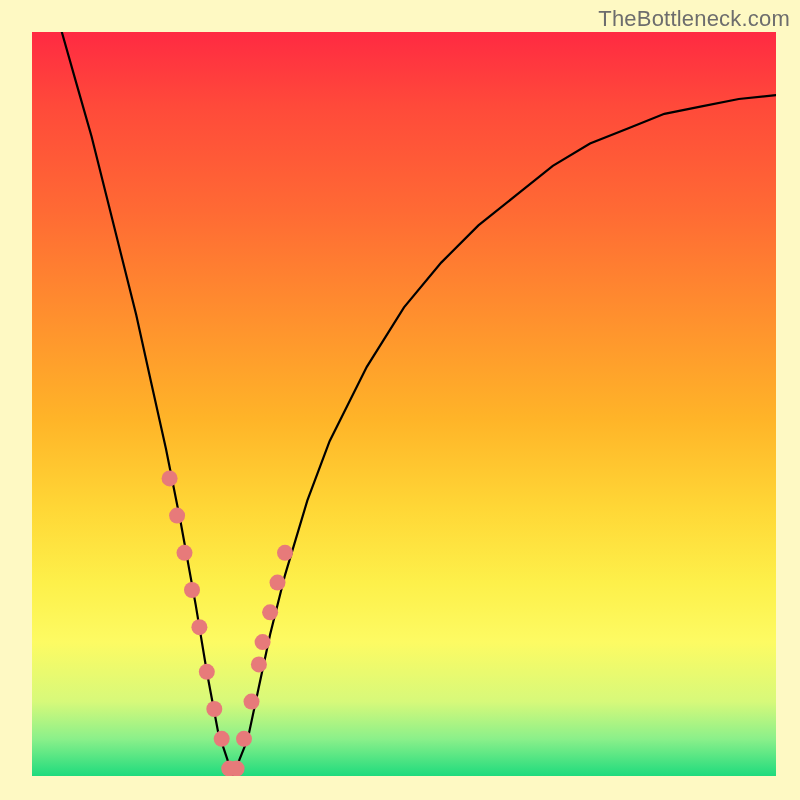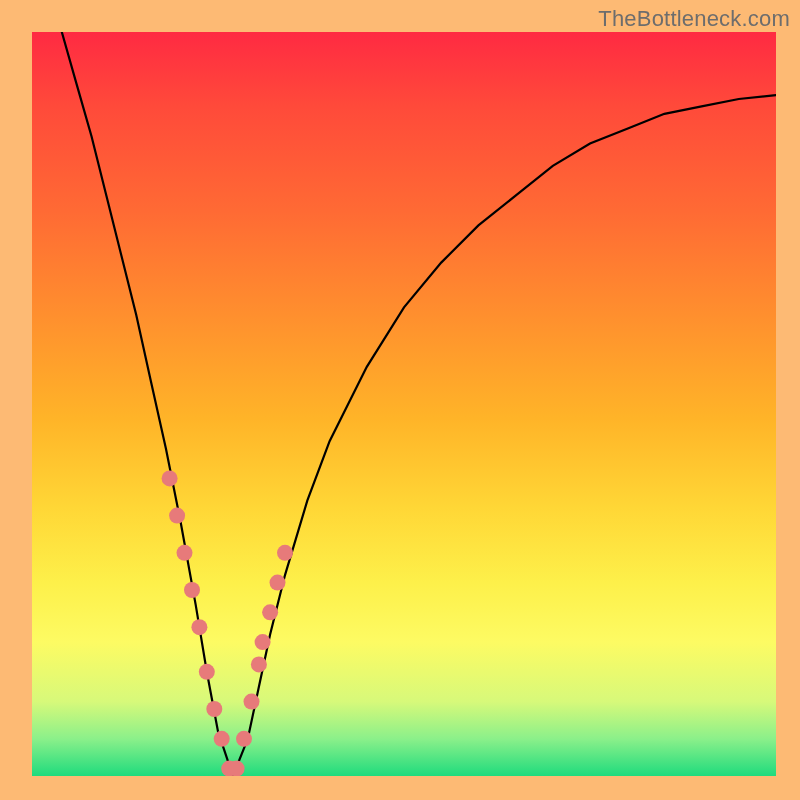--- a/index.html
+++ b/index.html
@@ -10,21 +10,21 @@
     overflow: hidden;
     background: #000;
     font-family: Arial, Helvetica, sans-serif;
   }
   .frame {
     position: absolute;
     left: 0;
     top: 0;
     width: 800px;
     height: 800px;
-    background: #fdba74;
+    background: #fef9c3;
   }
   .plot {
     position: absolute;
     left: 32px;
     top: 32px;
     width: 744px;
     height: 744px;
     
     background: linear-gradient(
       to bottom,

